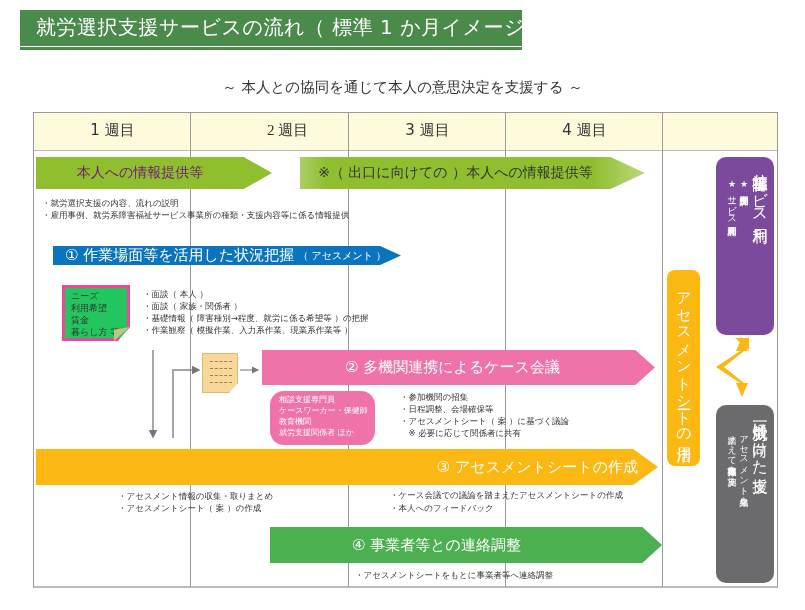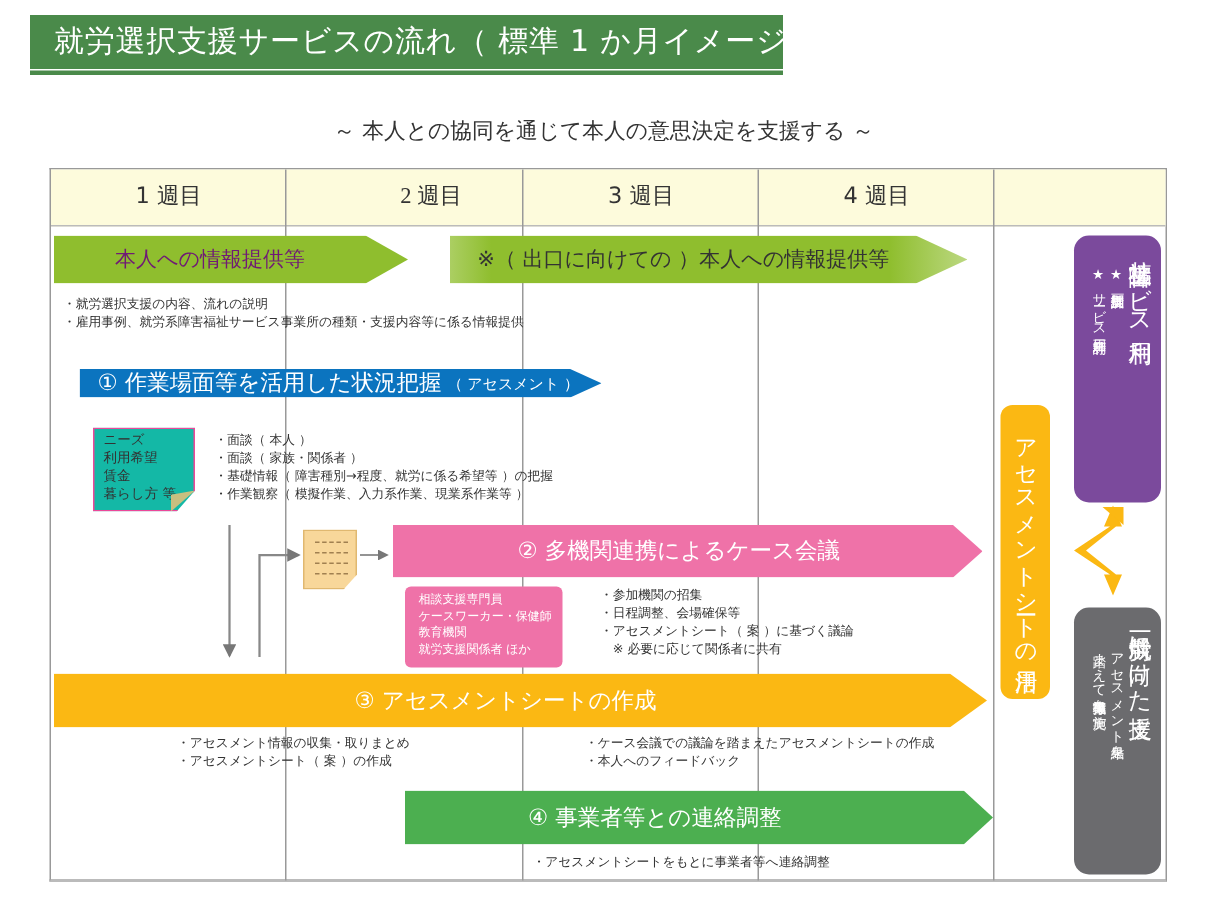--- a/index.html
+++ b/index.html
@@ -26,40 +26,40 @@
                 clip-path:polygon(0 0, 88% 0, 100% 50%, 88% 100%, 0 100%); color:#701a75; font-size:14px; justify-content:center; padding-right:28px; box-sizing:border-box; }
   #exit-info-arrow { left:300px; top:157px; width:345px; height:32px;
                 background:linear-gradient(90deg, rgba(143,190,46,0.75) 0%, #8fbe2e 8%, #8fbe2e 85%, rgba(143,190,46,0.6) 100%);
                 clip-path:polygon(0 0, 90% 0, 100% 50%, 90% 100%, 0 100%); color:#333; font-size:14px; justify-content:center; padding-right:34px; box-sizing:border-box; }
   #assess-arrow { left:53px; top:246px; width:348px; height:19px; background:#0b74bf;
                 clip-path:polygon(0 0, 94% 0, 100% 50%, 94% 100%, 0 100%); font-size:15px; padding-left:12px; box-sizing:border-box; }
   #assess-arrow .small { font-size:10px; margin-left:4px; }
   #case-arrow { left:262px; top:350px; width:393px; height:35px; background:#ef72a8;
                 clip-path:polygon(0 0, 95% 0, 100% 50%, 95% 100%, 0 100%); font-size:15px; justify-content:center; padding-right:12px; box-sizing:border-box; }
   #sheet-arrow { left:36px; top:449px; width:622px; height:36px; background:#fbb813;
-                clip-path:polygon(0 0, 96% 0, 100% 50%, 96% 100%, 0 100%); font-size:15px; justify-content:center; padding-right:20px; box-sizing:border-box; }
+                clip-path:polygon(0 0, 96% 0, 100% 50%, 96% 100%, 0 100%); font-size:15px; justify-content:flex-end; padding-right:20px; box-sizing:border-box; }
   #coord-arrow { left:270px; top:527px; width:392px; height:36px; background:#4caf50;
                 clip-path:polygon(0 0, 95% 0, 100% 50%, 95% 100%, 0 100%); font-size:15px; padding-left:82px; box-sizing:border-box; }
 
   .note { position:absolute; font-size:8.5px; line-height:11px; color:#333; white-space:nowrap; }
 
   
-  #needs-note { left:62px; top:285px; width:68px; height:56px; background:#14b8a6; border:1px solid #ec4899; box-sizing:border-box;
+  #needs-note { left:62px; top:285px; width:68px; height:56px; background:#22c55e; border:3px solid #ec4899; box-sizing:border-box;
                 font-size:9px; line-height:12px; padding:2px 0 0 6px; color:#333;
                 clip-path:polygon(0 0,100% 0,100% 75%,82% 100%,0 100%); }
   #needs-fold { left:114px; top:327px; width:16px; height:14px; background:#c8bf80;
                 clip-path:polygon(100% 0, 0 100%, 0 20%); }
 
   
   #doc-icon { left:202px; top:353px; width:36px; height:40px; background:#f8d79a; border:1px solid #e0b870; box-sizing:border-box;
               clip-path:polygon(0 0,100% 0,100% 75%,75% 100%,0 100%); }
   .doc-line { position:absolute; left:7px; width:22px; border-top:1px dashed #a08050; }
 
   
-  #participants-box { left:270px; top:391px; width:105px; height:54px; background:#ef72a8; border-radius:4px;
+  #participants-box { left:270px; top:391px; width:105px; height:54px; background:#ef72a8; border-radius:14px;
                       font-size:8px; line-height:11px; color:#fff; padding:3px 0 0 9px; box-sizing:border-box; }
 
   
   #welfare-box { left:716px; top:157px; width:58px; height:178px; background:#7b4a9c; border-radius:10px; }
   #general-box { left:716px; top:405px; width:58px; height:178px; background:#6b6b6e; border-radius:10px; }
   #sheet-use-box { left:667px; top:270px; width:33px; height:196px; background:#fbb813; border-radius:8px; }
   .vtext { position:absolute; writing-mode:vertical-rl; color:#fff; white-space:nowrap; }
 
   svg.overlay { position:absolute; left:0; top:0; }
 </style>

